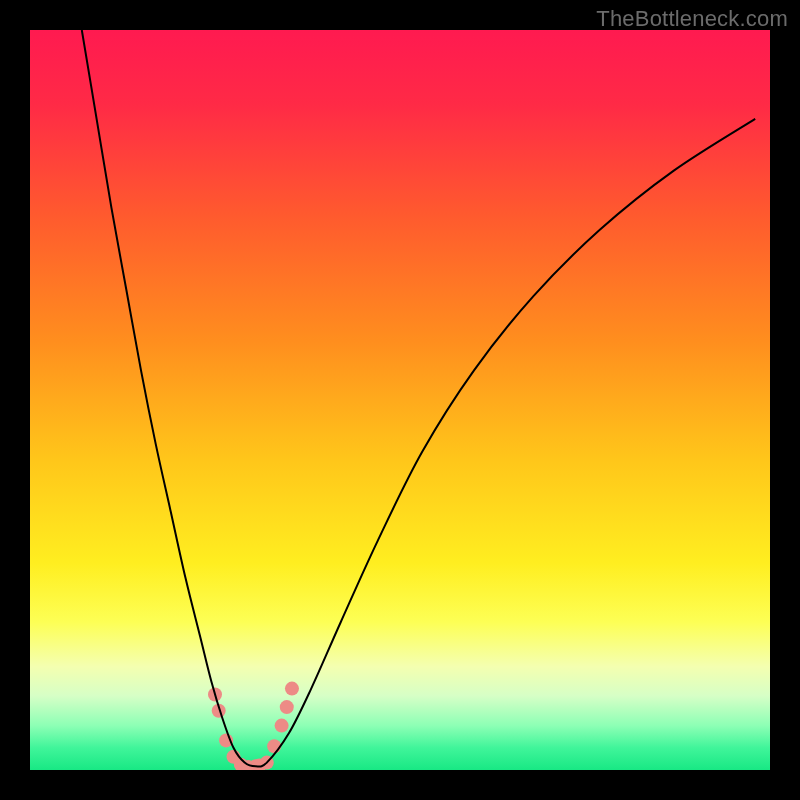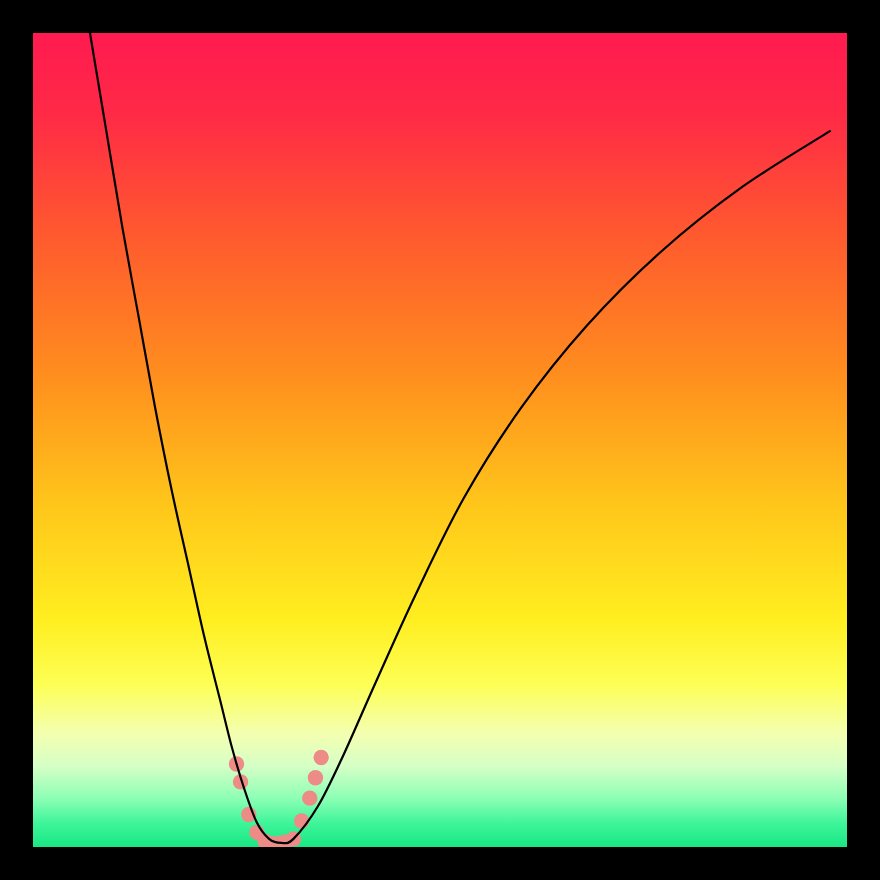--- a/index.html
+++ b/index.html
@@ -49,20 +49,21 @@
     top: 0;
     left: 0;
     width: 100%;
     height: 100%;
   }
 </style>
 </head>
 <body>
 
 <div class="frame">
+  <div class="watermark">TheBottleneck.com</div>
   <div class="plot">
     <svg class="gradient" viewBox="0 0 100 100" preserveAspectRatio="none">
       <defs>
         <linearGradient id="bg-grad" x1="0" y1="0" x2="0" y2="1">
             <stop offset="0%" stop-color="#ff1a50"></stop>
             <stop offset="10%" stop-color="#ff2a46"></stop>
             <stop offset="25%" stop-color="#ff5a2e"></stop>
             <stop offset="42%" stop-color="#ff8e1e"></stop>
             <stop offset="57.99999999999999%" stop-color="#ffc61a"></stop>
             <stop offset="72%" stop-color="#ffee20"></stop>

